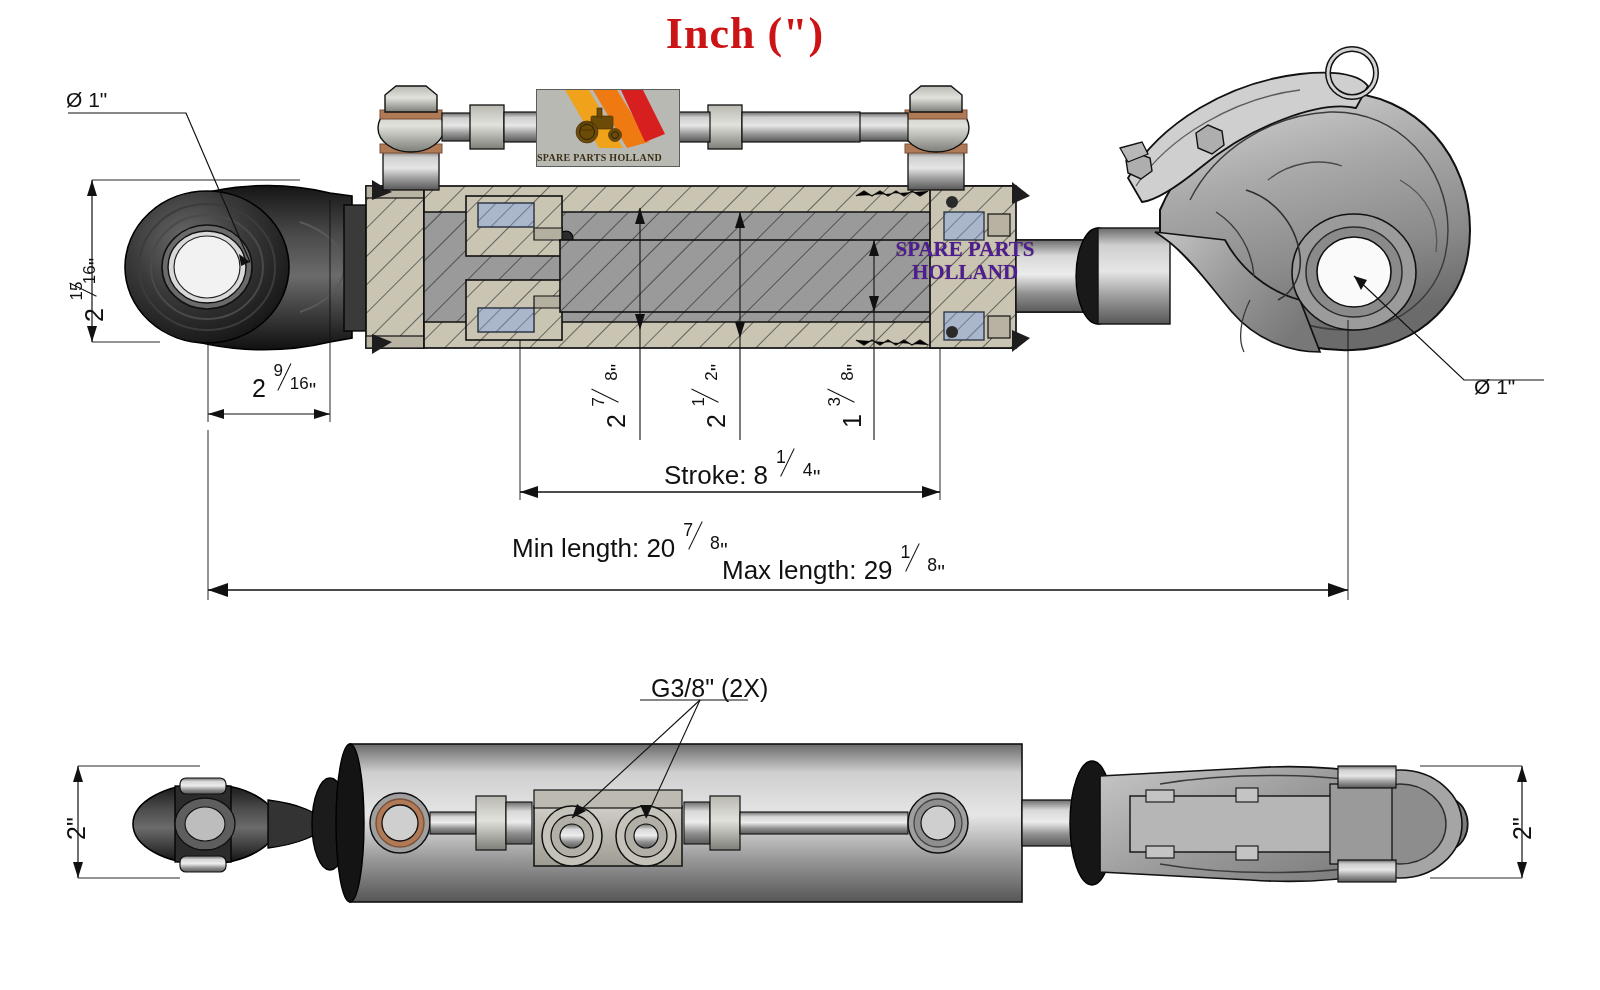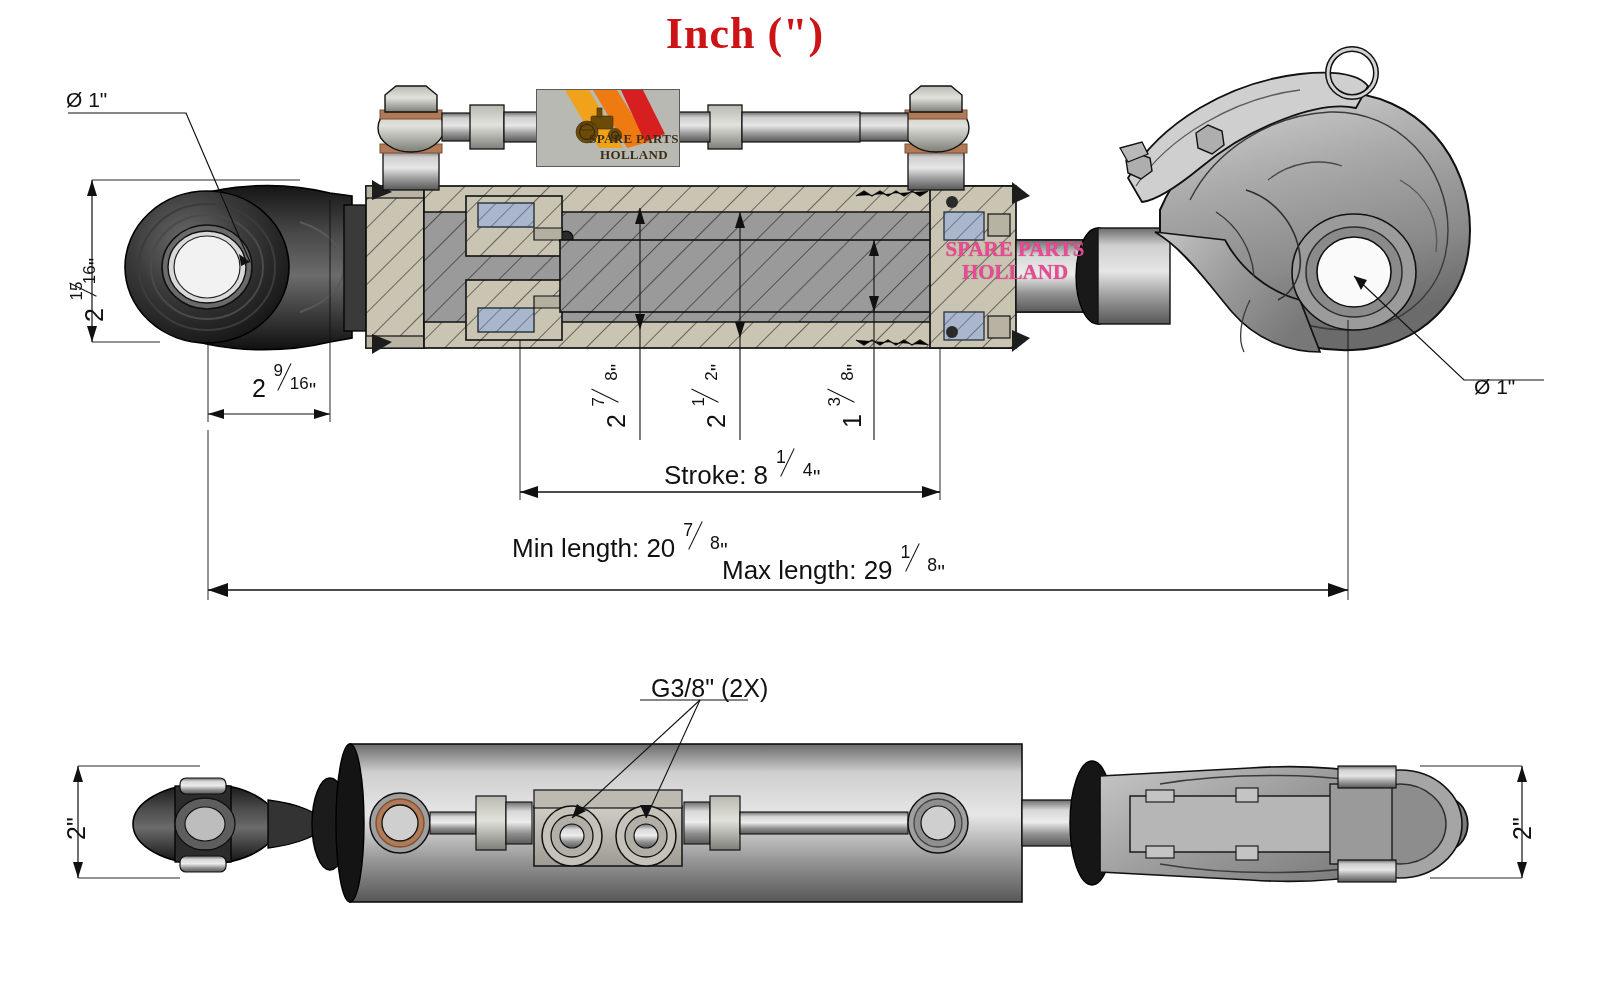--- a/index.html
+++ b/index.html
@@ -25,27 +25,27 @@
   .frac .d{position:absolute;right:0.02em;top:0.12em;font-size:0.68em;}
   .frac .bar{position:absolute;left:0.46em;top:-0.42em;width:1px;height:1.18em;
              background:#111;transform:rotate(26deg);transform-origin:center;}
   .u{font-size:0.8em;}
 
   .rot90{transform:rotate(-90deg);transform-origin:0 0;}
 
   
   .logo{position:absolute;left:536px;top:89px;width:142px;height:76px;
         background:#b9b9b4;border:1px solid #5c5c58;overflow:hidden;}
-  .logo .txt{position:absolute;left:0;bottom:3px;width:100%;text-align:center;
-             font-family:"Liberation Serif",serif;font-weight:bold;font-size:13px;
-             color:#3a2e13;letter-spacing:0.3px;padding-left:26px;}
-
-  .wm{position:absolute;left:920px;top:238px;width:190px;text-align:center;
+  .logo .txt{position:absolute;left:0;bottom:3px;width:100%;
+             font-family:"Liberation Serif",serif;font-weight:bold;font-size:10px;
+             color:#3a2e13;letter-spacing:0.3px;}
+
+  .wm{position:absolute;left:870px;top:238px;width:190px;text-align:center;
       font-family:"Liberation Serif",serif;font-weight:bold;font-size:21px;
-      line-height:1.08;color:#ec4899;text-shadow:0 0 1px rgba(90,60,0,.6);}
+      line-height:1.08;color:#4c1d95;text-shadow:0 0 1px rgba(90,60,0,.6);}
 </style>
 </head>
 <body>
 
 <div class="stage">
 
   <div class="title">Inch (")</div>
 
   <svg class="draw" viewBox="0 0 1600 990">
     <defs>

